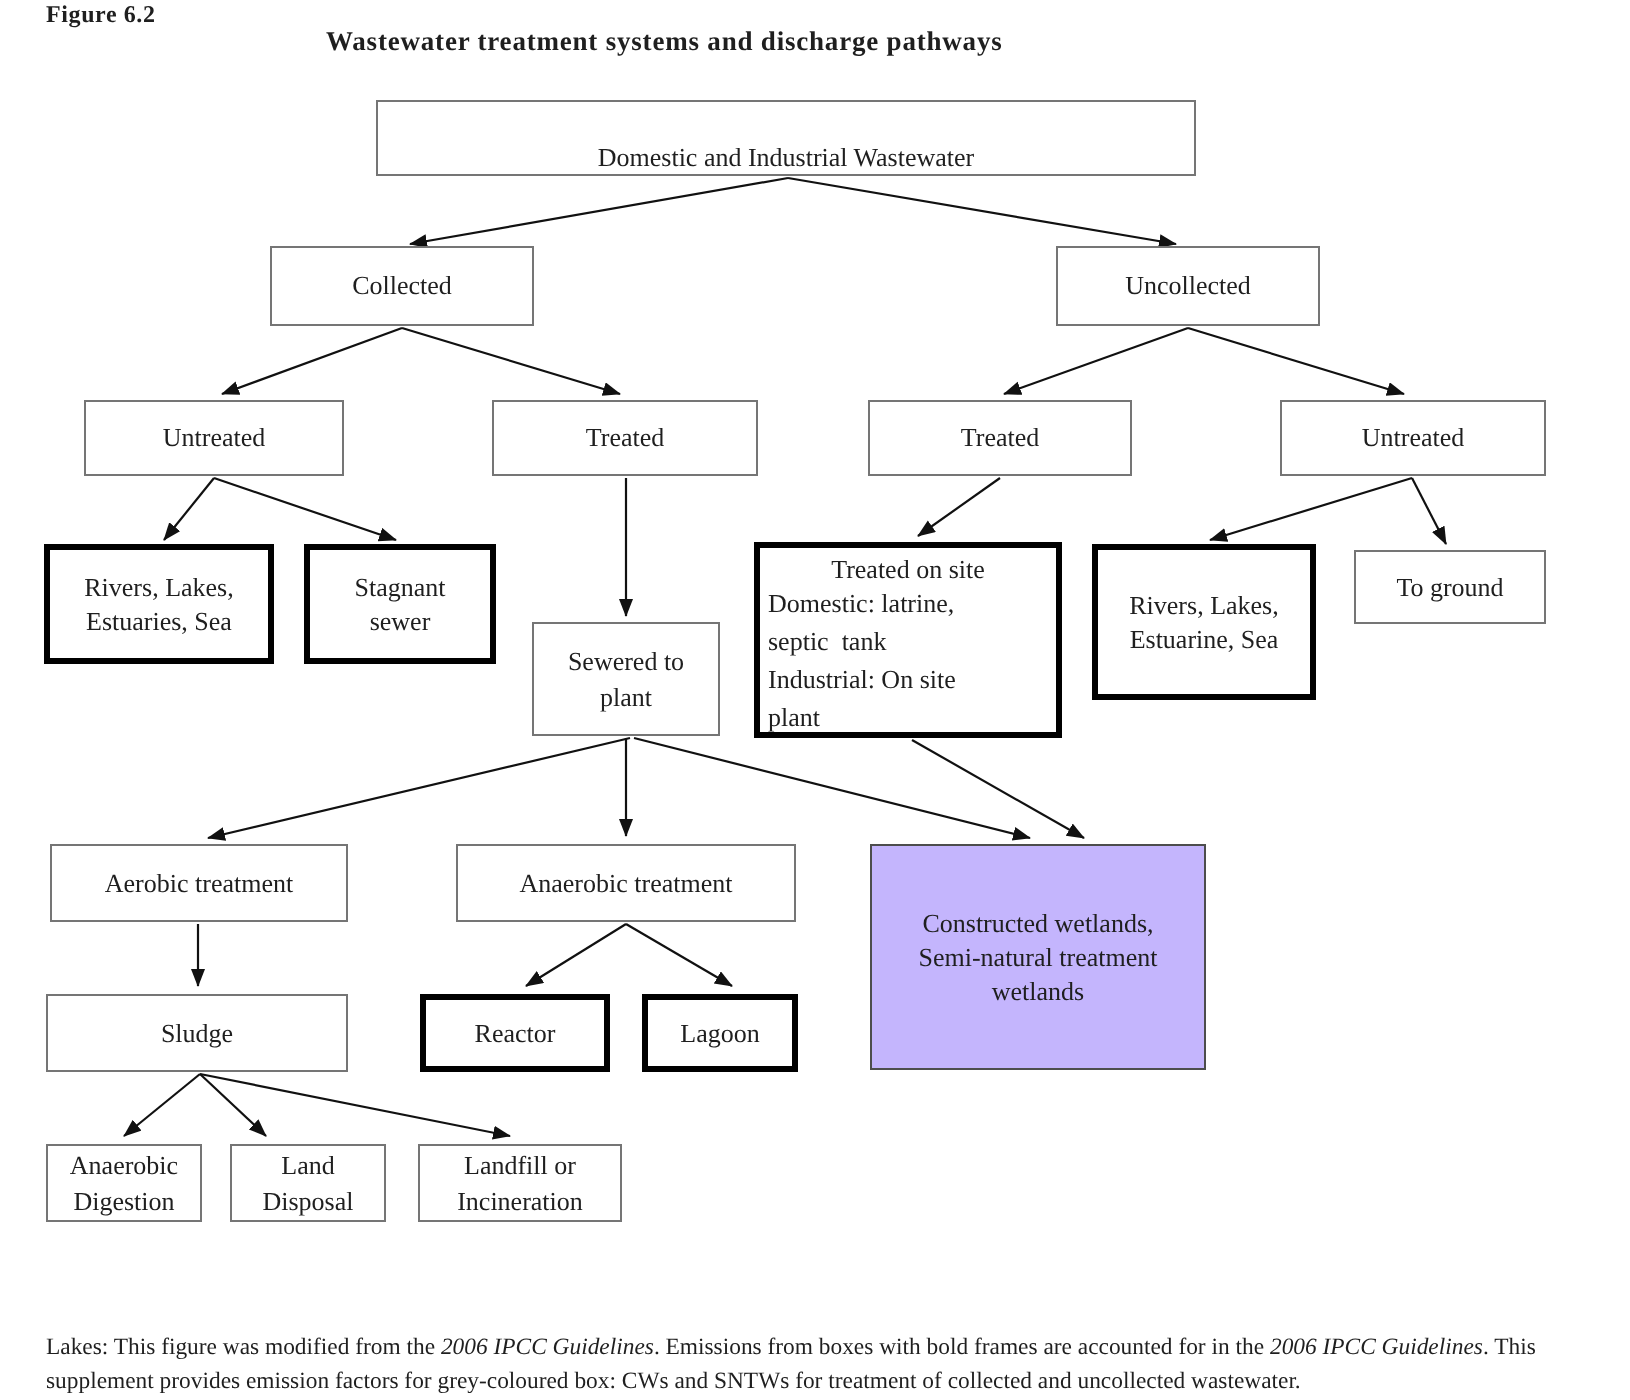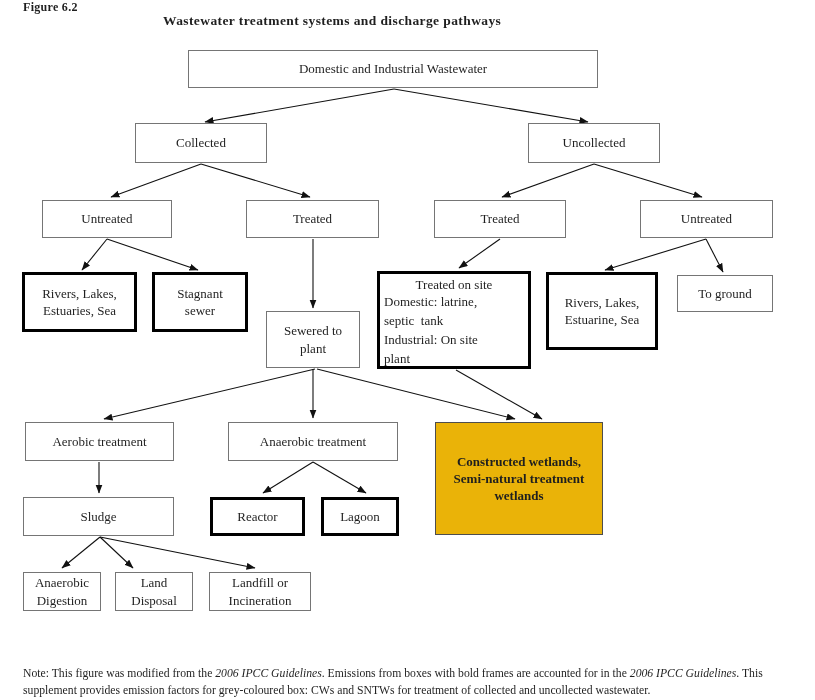--- a/index.html
+++ b/index.html
@@ -11,21 +11,21 @@
   .fig-title{position:absolute;left:163px;top:13px;font-size:13.5px;font-weight:bold;letter-spacing:.4px;}
   .arrow-layer{position:absolute;left:0;top:0;width:815px;height:650px;z-index:1;pointer-events:none;}
   .arrow-layer line{stroke:#111;stroke-width:1.1;}
   .box{
     position:absolute;box-sizing:border-box;z-index:2;background:#ffffff;
     border:1.4px solid #757575;display:flex;align-items:center;justify-content:center;
     font-size:13px;line-height:1.32;text-align:center;
   }
   .box > span{display:block;width:100%;white-space:pre-line;}
   .box.bold{border:3.5px solid #000000;}
-  .box.grey{background:#eab308;border:1.5px solid #4d4d4d;font-weight:bold;}
+  .box.grey{background:#c4b5fd;border:1.5px solid #4d4d4d;}
   .box.onsite{display:block;padding:2px 4px 0 4px;text-align:left;}
   .box.onsite .onsite-title{display:block;text-align:center;white-space:pre-line;}
   .box.onsite .onsite-body{display:block;text-align:left;white-space:pre-line;line-height:1.45;}
   .note{
     position:absolute;left:23px;top:653px;width:774px;z-index:2;
     font-size:11.7px;line-height:1.47;text-align:left;color:#1f1f1f;
   }
   .it{font-style:italic;}
 </style>
 </head>
@@ -59,21 +59,21 @@
     <line x1="317" y1="369" x2="515" y2="419" marker-end="url(#ah)"></line>
     <line x1="456" y1="370" x2="542" y2="419" marker-end="url(#ah)"></line>
     <line x1="99" y1="462" x2="99" y2="493" marker-end="url(#ah)"></line>
     <line x1="313" y1="462" x2="263" y2="493" marker-end="url(#ah)"></line>
     <line x1="313" y1="462" x2="366" y2="493" marker-end="url(#ah)"></line>
     <line x1="100" y1="537" x2="62" y2="568" marker-end="url(#ah)"></line>
     <line x1="100" y1="537" x2="133" y2="568" marker-end="url(#ah)"></line>
     <line x1="100" y1="537" x2="255" y2="568" marker-end="url(#ah)"></line>
   </svg>
 
-  <div class="box" style="left:188px;top:50px;width:410px;height:38px;">
+  <div class="box" style="left:188px;top:50px;width:410px;height:38px;align-items:flex-end;">
     <span>Domestic and Industrial Wastewater</span>
   </div>
 
   <div class="box" style="left:135px;top:123px;width:132px;height:40px;">
     <span>Collected</span>
   </div>
   <div class="box" style="left:528px;top:123px;width:132px;height:40px;">
     <span>Uncollected</span>
   </div>
 
@@ -147,15 +147,15 @@
   </div>
   <div class="box" style="left:115px;top:572px;width:78px;height:39px;">
     <span>Land
 Disposal</span>
   </div>
   <div class="box" style="left:209px;top:572px;width:102px;height:39px;">
     <span>Landfill or
 Incineration</span>
   </div>
 
-  <p class="note"><span>Note: This figure was modified from the </span><span class="it">2006 IPCC Guidelines</span><span>. Emissions from boxes with bold frames are accounted for in the </span><span class="it">2006 IPCC Guidelines</span><span>. This supplement provides emission factors for grey-coloured box: CWs and SNTWs for treatment of collected and uncollected wastewater.</span></p>
+  <p class="note"><span>Lakes: This figure was modified from the </span><span class="it">2006 IPCC Guidelines</span><span>. Emissions from boxes with bold frames are accounted for in the </span><span class="it">2006 IPCC Guidelines</span><span>. This supplement provides emission factors for grey-coloured box: CWs and SNTWs for treatment of collected and uncollected wastewater.</span></p>
 
 </div>
 
 </body></html>

